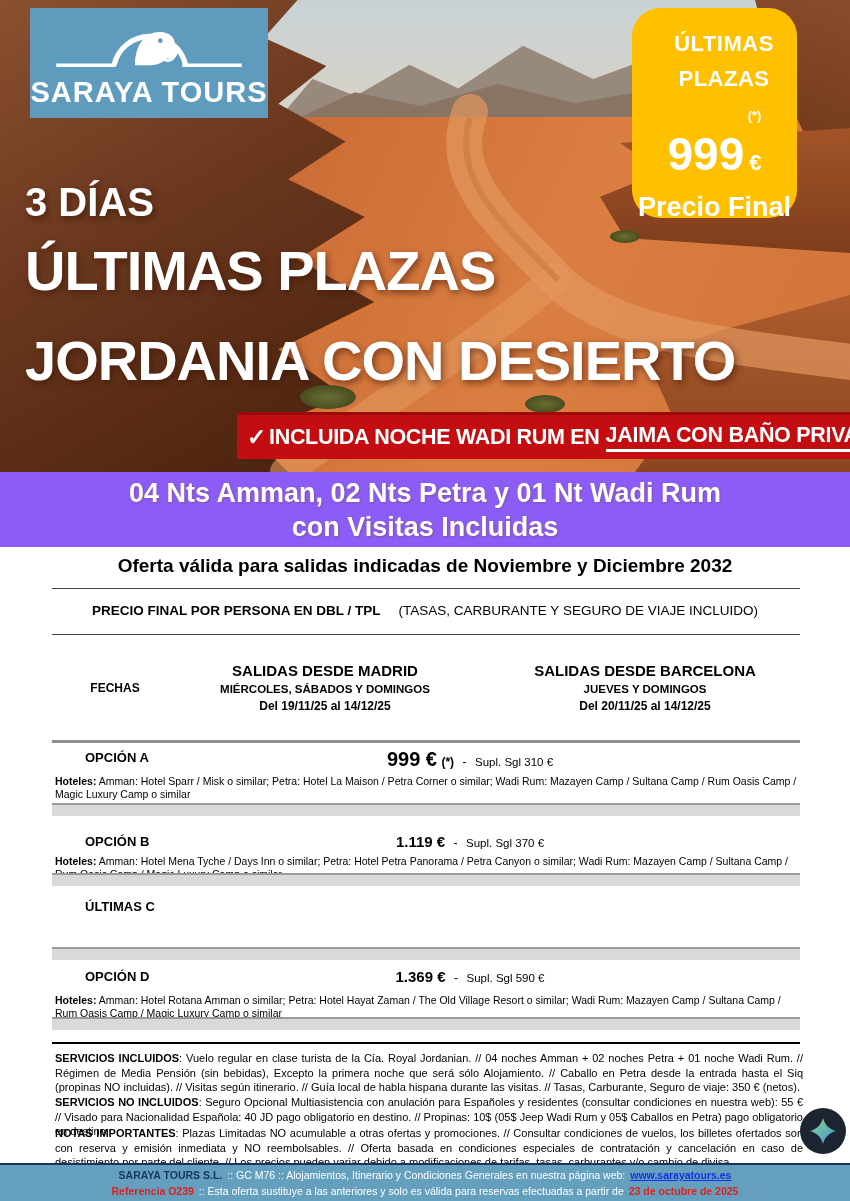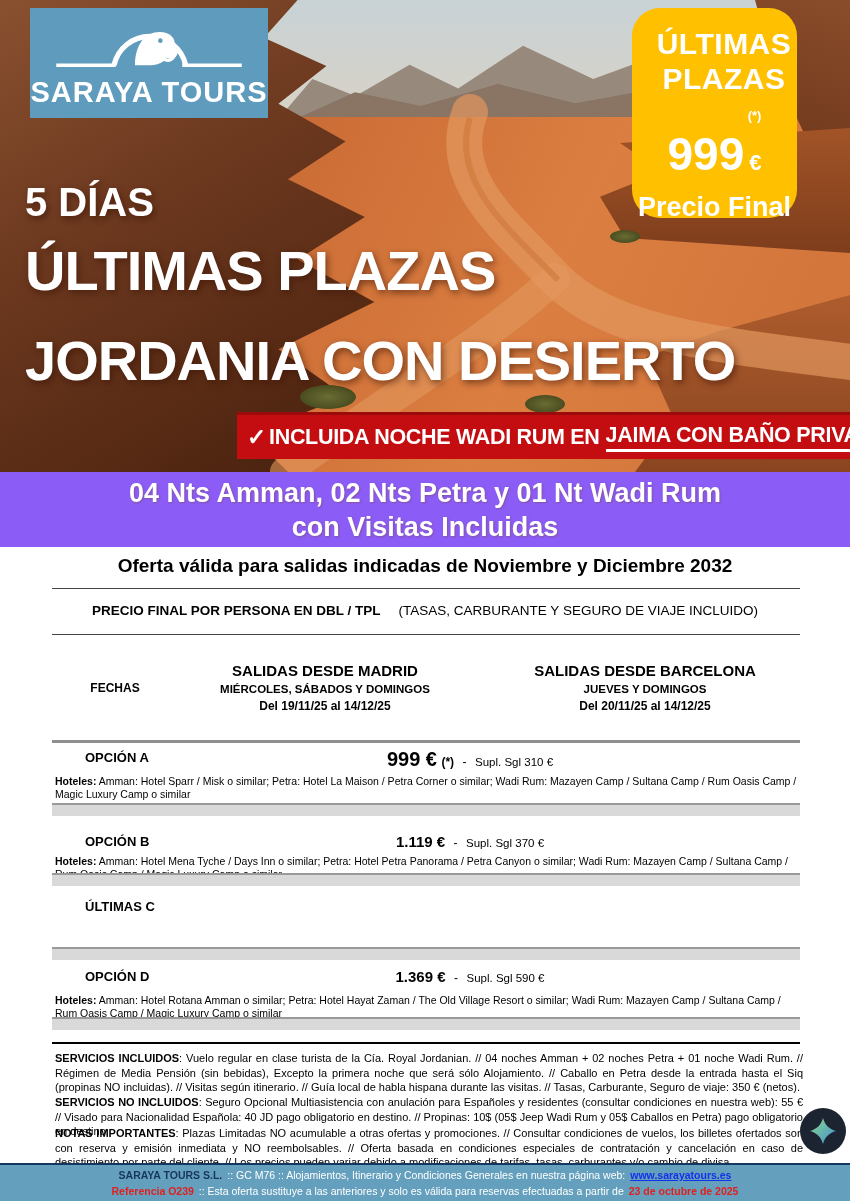--- a/index.html
+++ b/index.html
@@ -32,21 +32,21 @@
   .ph-track { position:absolute; inset:0; z-index:5; }
   .bush { position:absolute; z-index:6; border-radius:50%;
           background:radial-gradient(#6b6d33,#4a4d20 70%,transparent 75%); }
 
   
   .logo-box { position:absolute; left:30px; top:8px; width:238px; height:110px; z-index:10;
               background:#5E9BBD; display:flex; flex-direction:column; align-items:center; justify-content:flex-end; padding-bottom:9px; }
   .logo-text { color:#fff; font-weight:bold; font-size:29px; letter-spacing:1px; }
   .badge { position:absolute; right:53px; top:8px; width:165px; height:210px; z-index:10;
            background:#FFC000; border-radius:28px; color:#fff; text-align:center; padding-top:18px; }
-  .badge .b-line { font-size:30px; font-weight:bold; line-height:35px; letter-spacing:.5px;padding-left:19px; }
+  .badge .b-line { font-size:22px; font-weight:bold; line-height:35px; letter-spacing:.5px;padding-left:19px; }
   .badge .b-ast { font-size:13px; font-weight:bold; margin-top:12px; padding-left:80px; height:16px; }
   .badge .b-price { margin-top:6px; line-height:48px; font-weight:bold; }
   .badge .b-num { font-size:46px; }
   .badge .b-eur { font-size:22px; margin-left:5px; }
   .badge .b-final { font-size:27px; font-weight:bold; margin-top:3px; }
 
   .hero-days  { position:absolute; left:25px; top:180px; z-index:9; color:#fff; font-weight:bold; font-size:40px;
                 text-shadow:2px 3px 6px rgba(60,20,5,.65); }
   .hero-t1 { position:absolute; left:25px; top:238px; z-index:9; color:#fff; font-weight:bold; font-size:56px; letter-spacing:-1px;
              text-shadow:2px 3px 7px rgba(60,20,5,.6); white-space:nowrap; }
@@ -146,21 +146,21 @@
     </div>
 
     <div class="badge">
       <div class="b-line">ÚLTIMAS</div>
       <div class="b-line">PLAZAS</div>
       <div class="b-ast">(*)</div>
       <div class="b-price"><span class="b-num">999</span><span class="b-eur">€</span></div>
       <div class="b-final">Precio Final</div>
     </div>
 
-    <div class="hero-days">5 DÍAS</div>
+    <div class="hero-days">3 DÍAS</div>
     <div class="hero-t1">ÚLTIMAS PLAZAS</div>
     <div class="hero-t2">JORDANIA CON DESIERTO</div>
 
     <div class="ribbon">
       <span class="chk">✓</span>
       <span>INCLUIDA NOCHE WADI RUM EN</span>
       <span class="und">JAIMA CON BAÑO PRIVADO</span>
     </div>
   </div>
 

